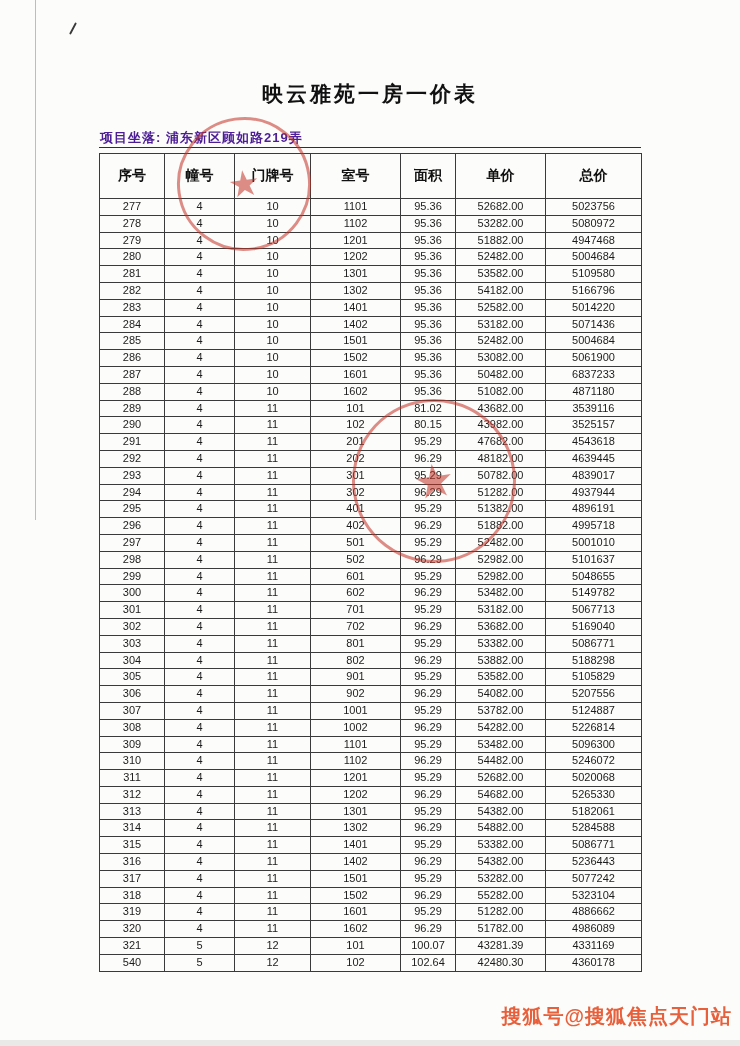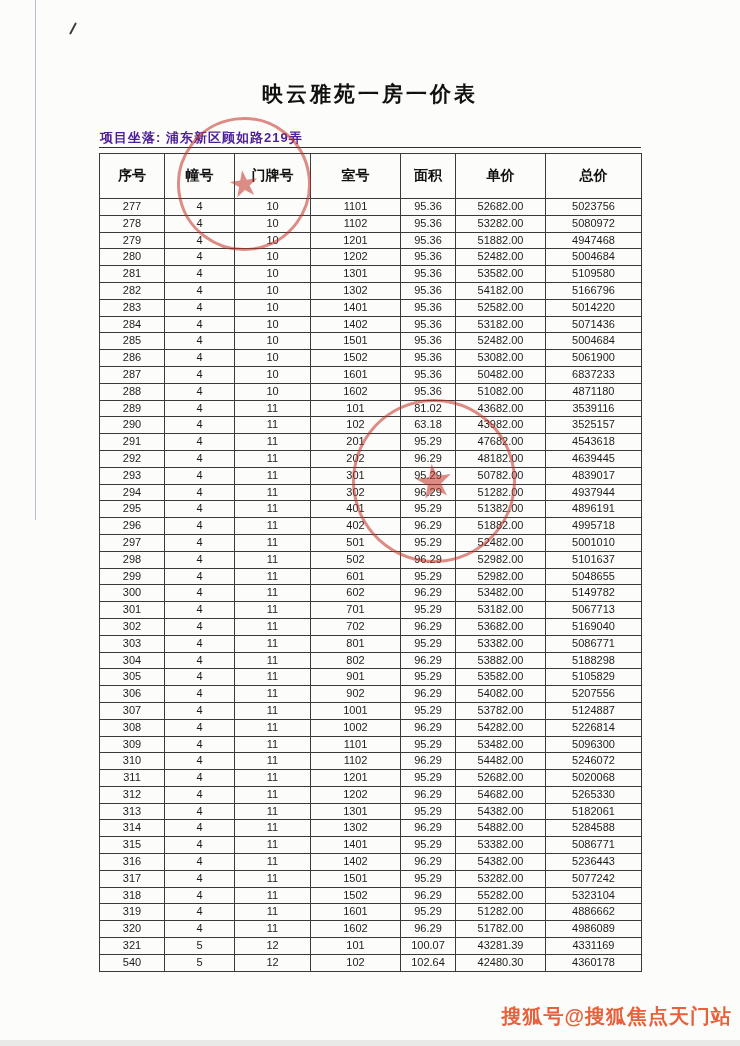--- a/index.html
+++ b/index.html
@@ -217,21 +217,21 @@
           <td>101</td>
           <td>81.02</td>
           <td>43682.00</td>
           <td>3539116</td>
         </tr>
         <tr>
           <td>290</td>
           <td>4</td>
           <td>11</td>
           <td>102</td>
-          <td>63.18</td>
+          <td>80.15</td>
           <td>43982.00</td>
           <td>3525157</td>
         </tr>
         <tr>
           <td>291</td>
           <td>4</td>
           <td>11</td>
           <td>201</td>
           <td>95.29</td>
           <td>47682.00</td>

